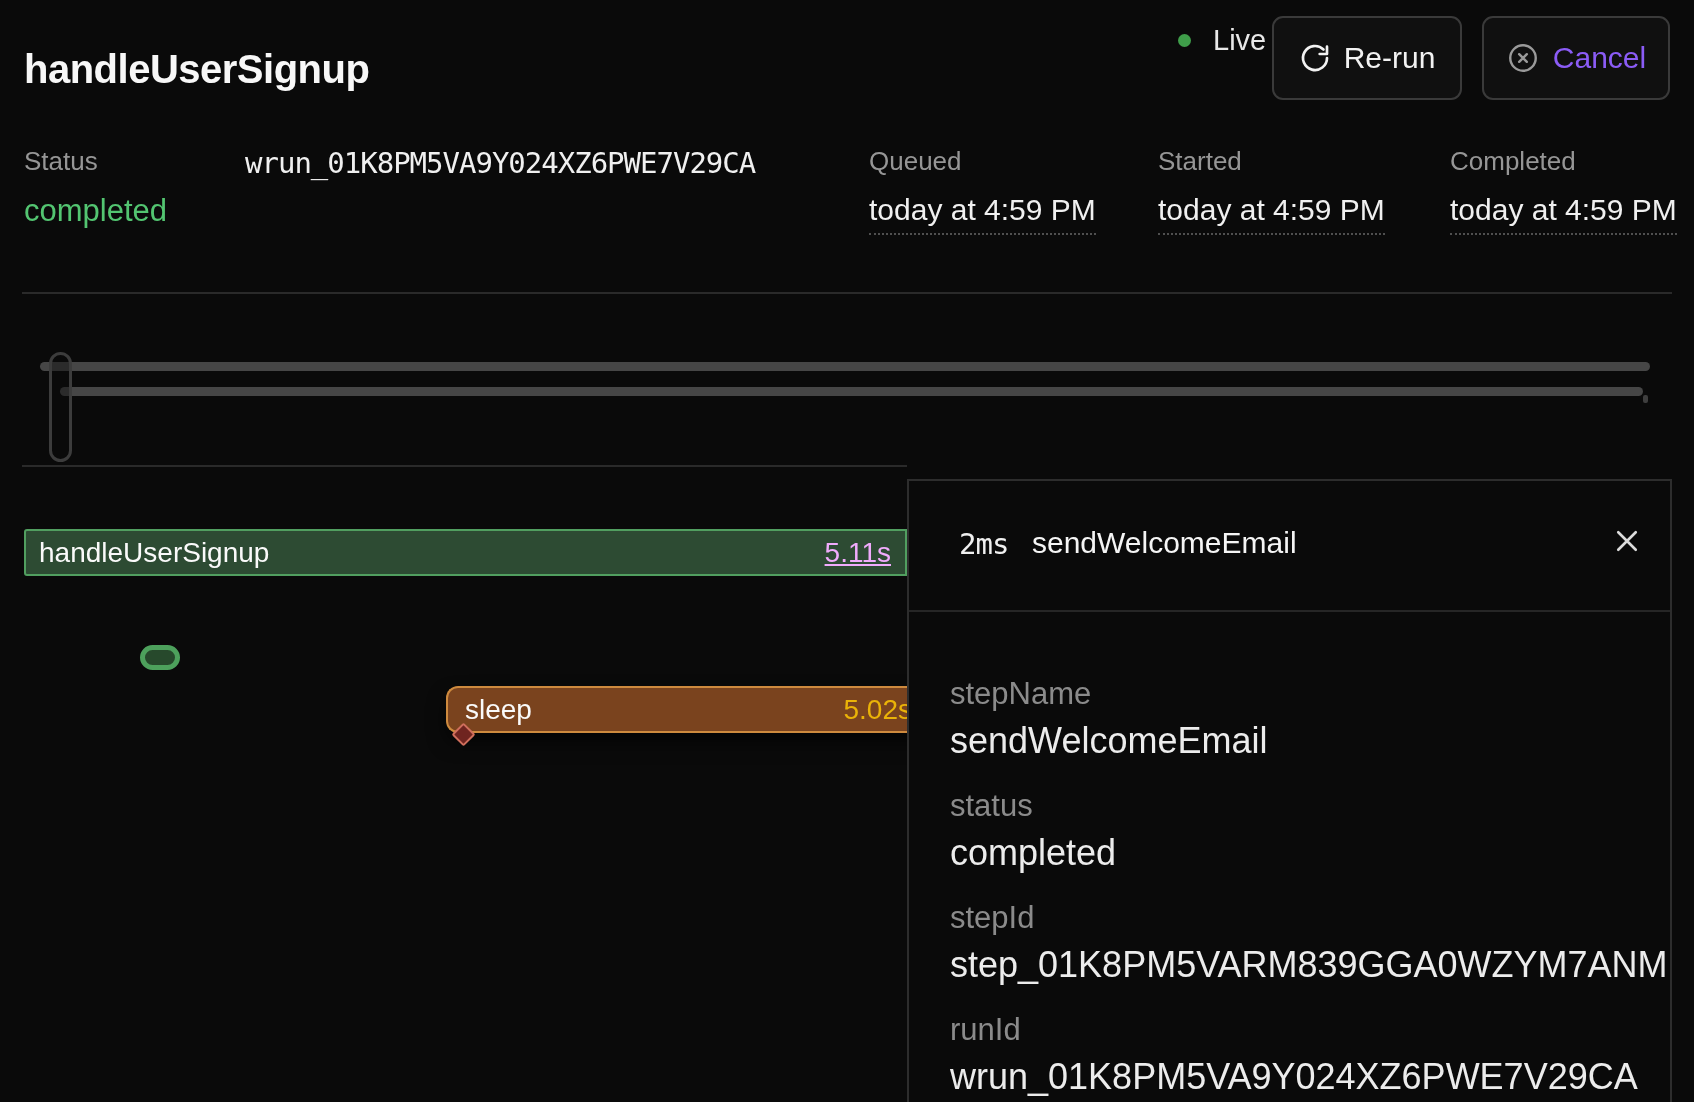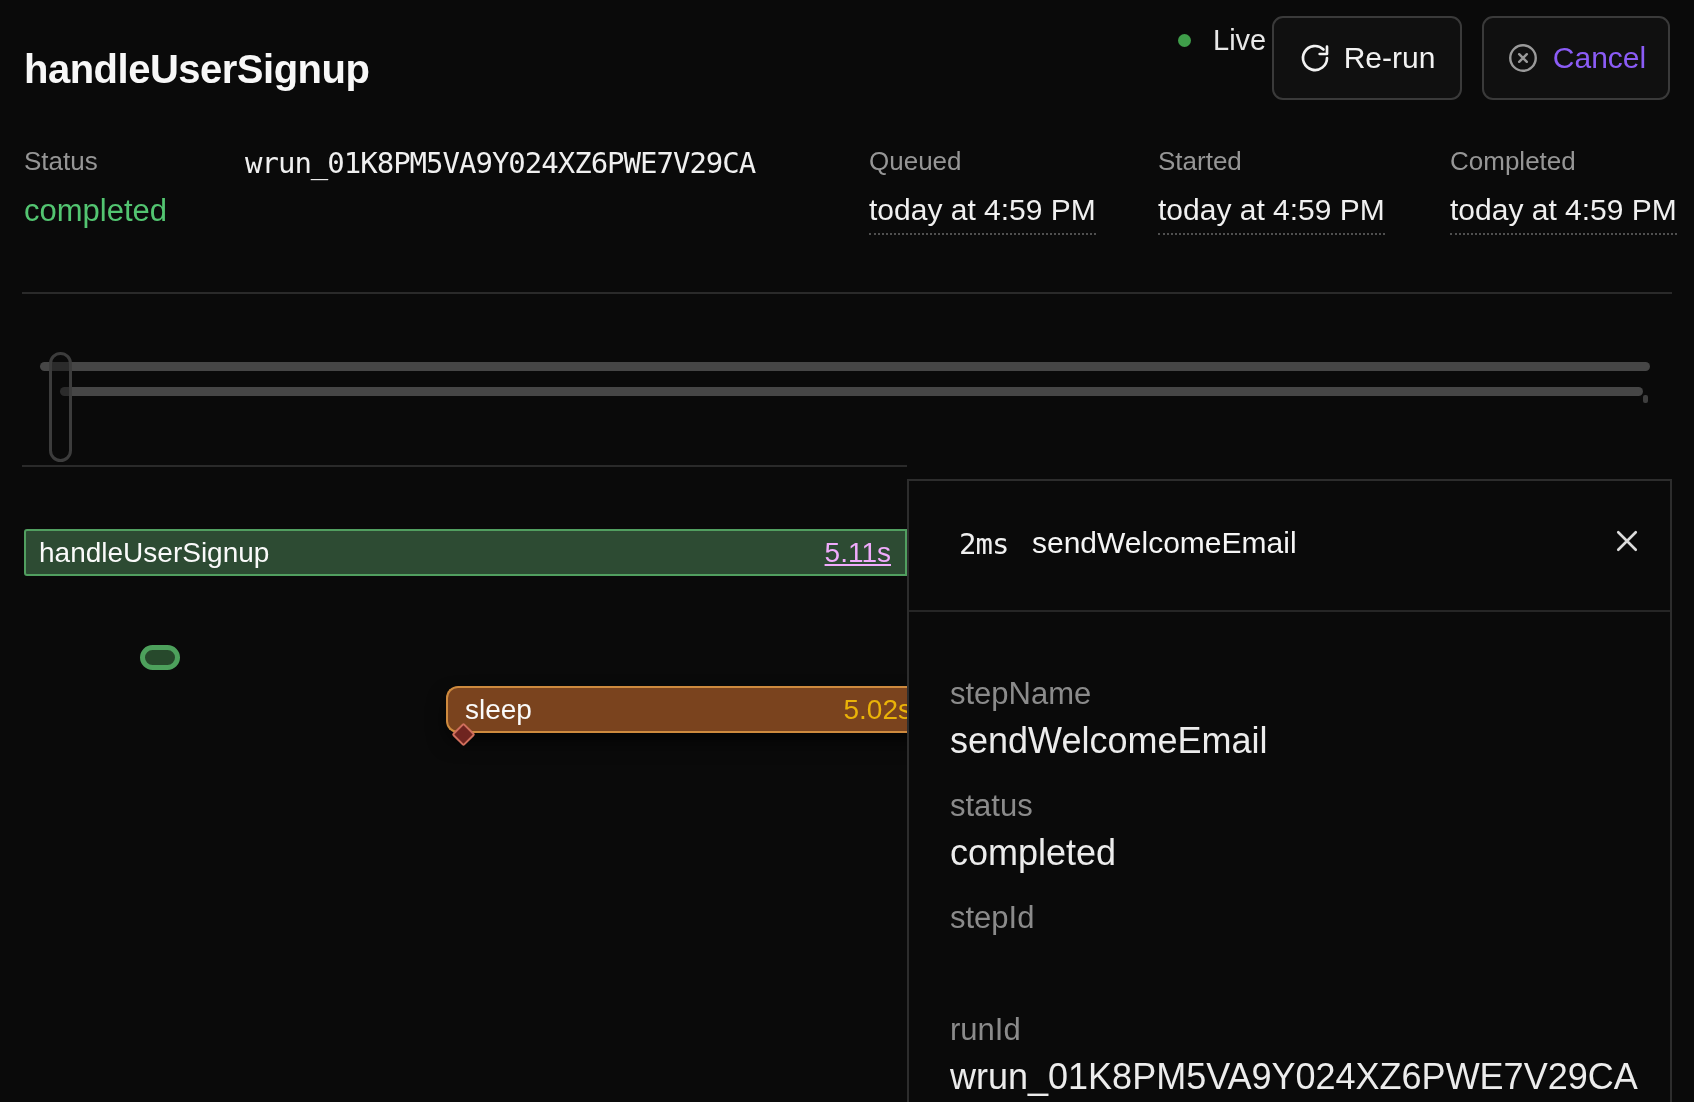--- a/index.html
+++ b/index.html
@@ -166,16 +166,17 @@
   </div>
   <div class="panel-divider"></div>
 
   <div class="detail-row detail-label r0l">stepName</div>
   <div class="detail-value r0v">sendWelcomeEmail</div>
 
   <div class="detail-row detail-label r1l">status</div>
   <div class="detail-value r1v">completed</div>
 
   <div class="detail-row detail-label r2l">stepId</div>
+  <div class="detail-value r2v">step_01K8PM5VARM839GGA0WZYM7ANM</div>
 
   <div class="detail-row detail-label r3l">runId</div>
   <div class="detail-value r3v">wrun_01K8PM5VA9Y024XZ6PWE7V29CA</div>
 </div>
 
 </body></html>

